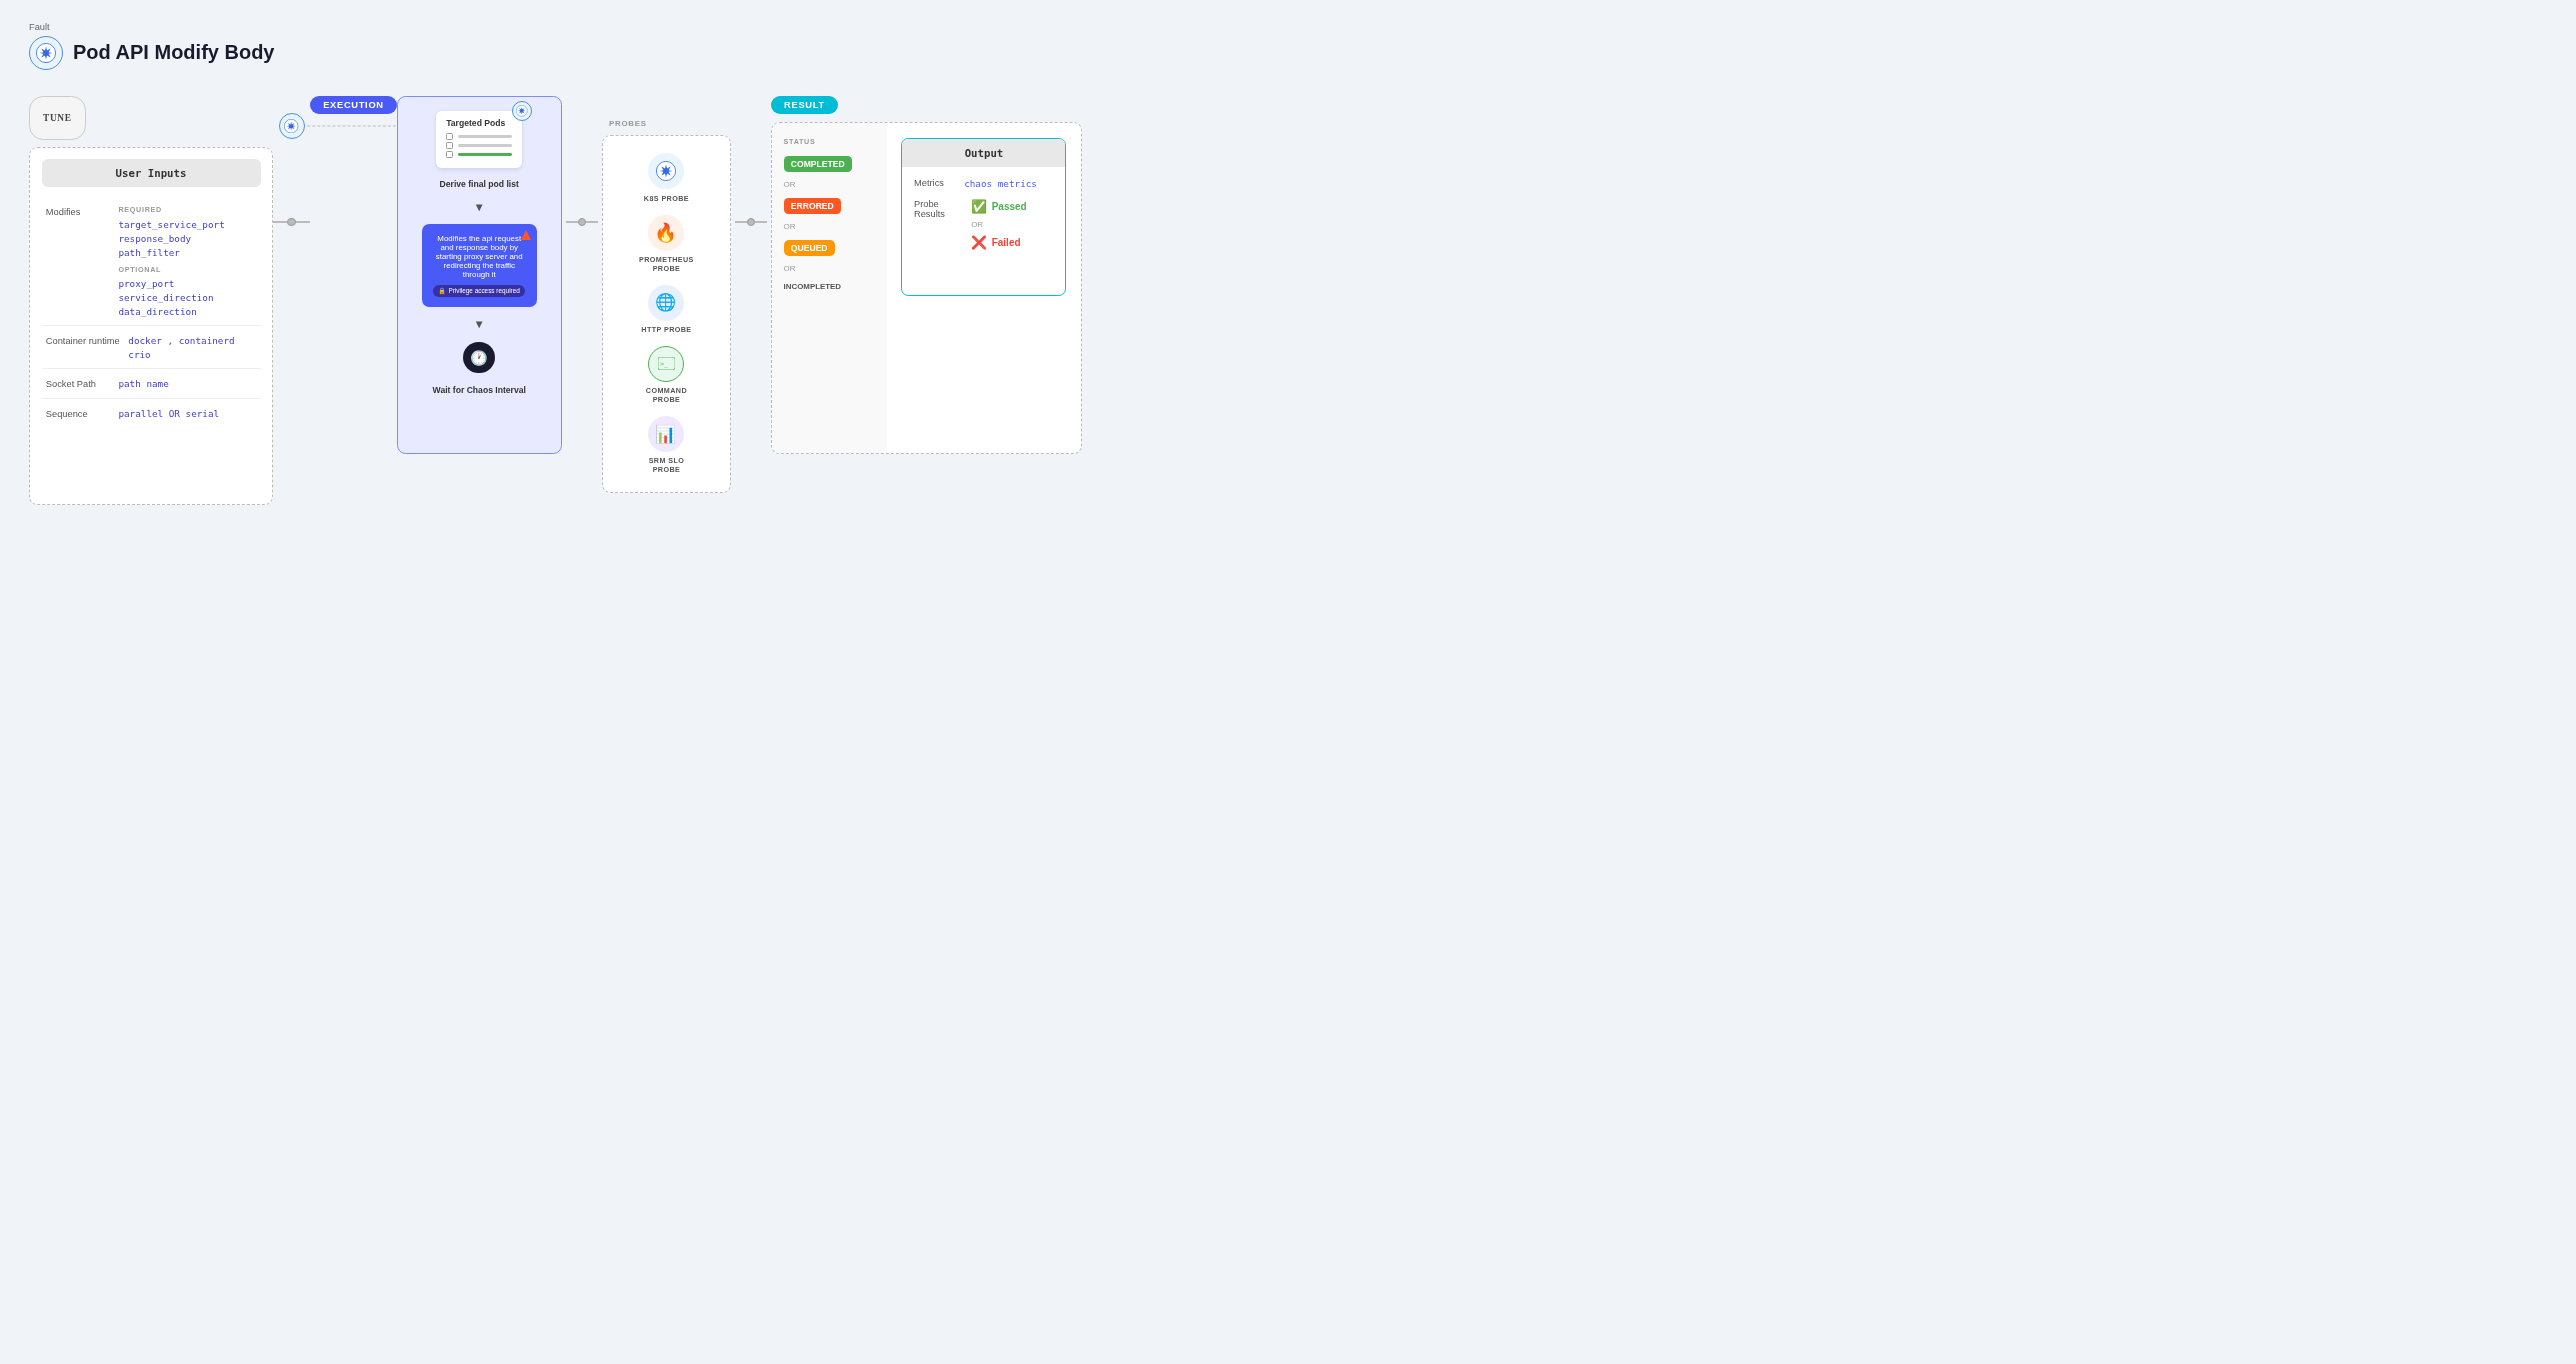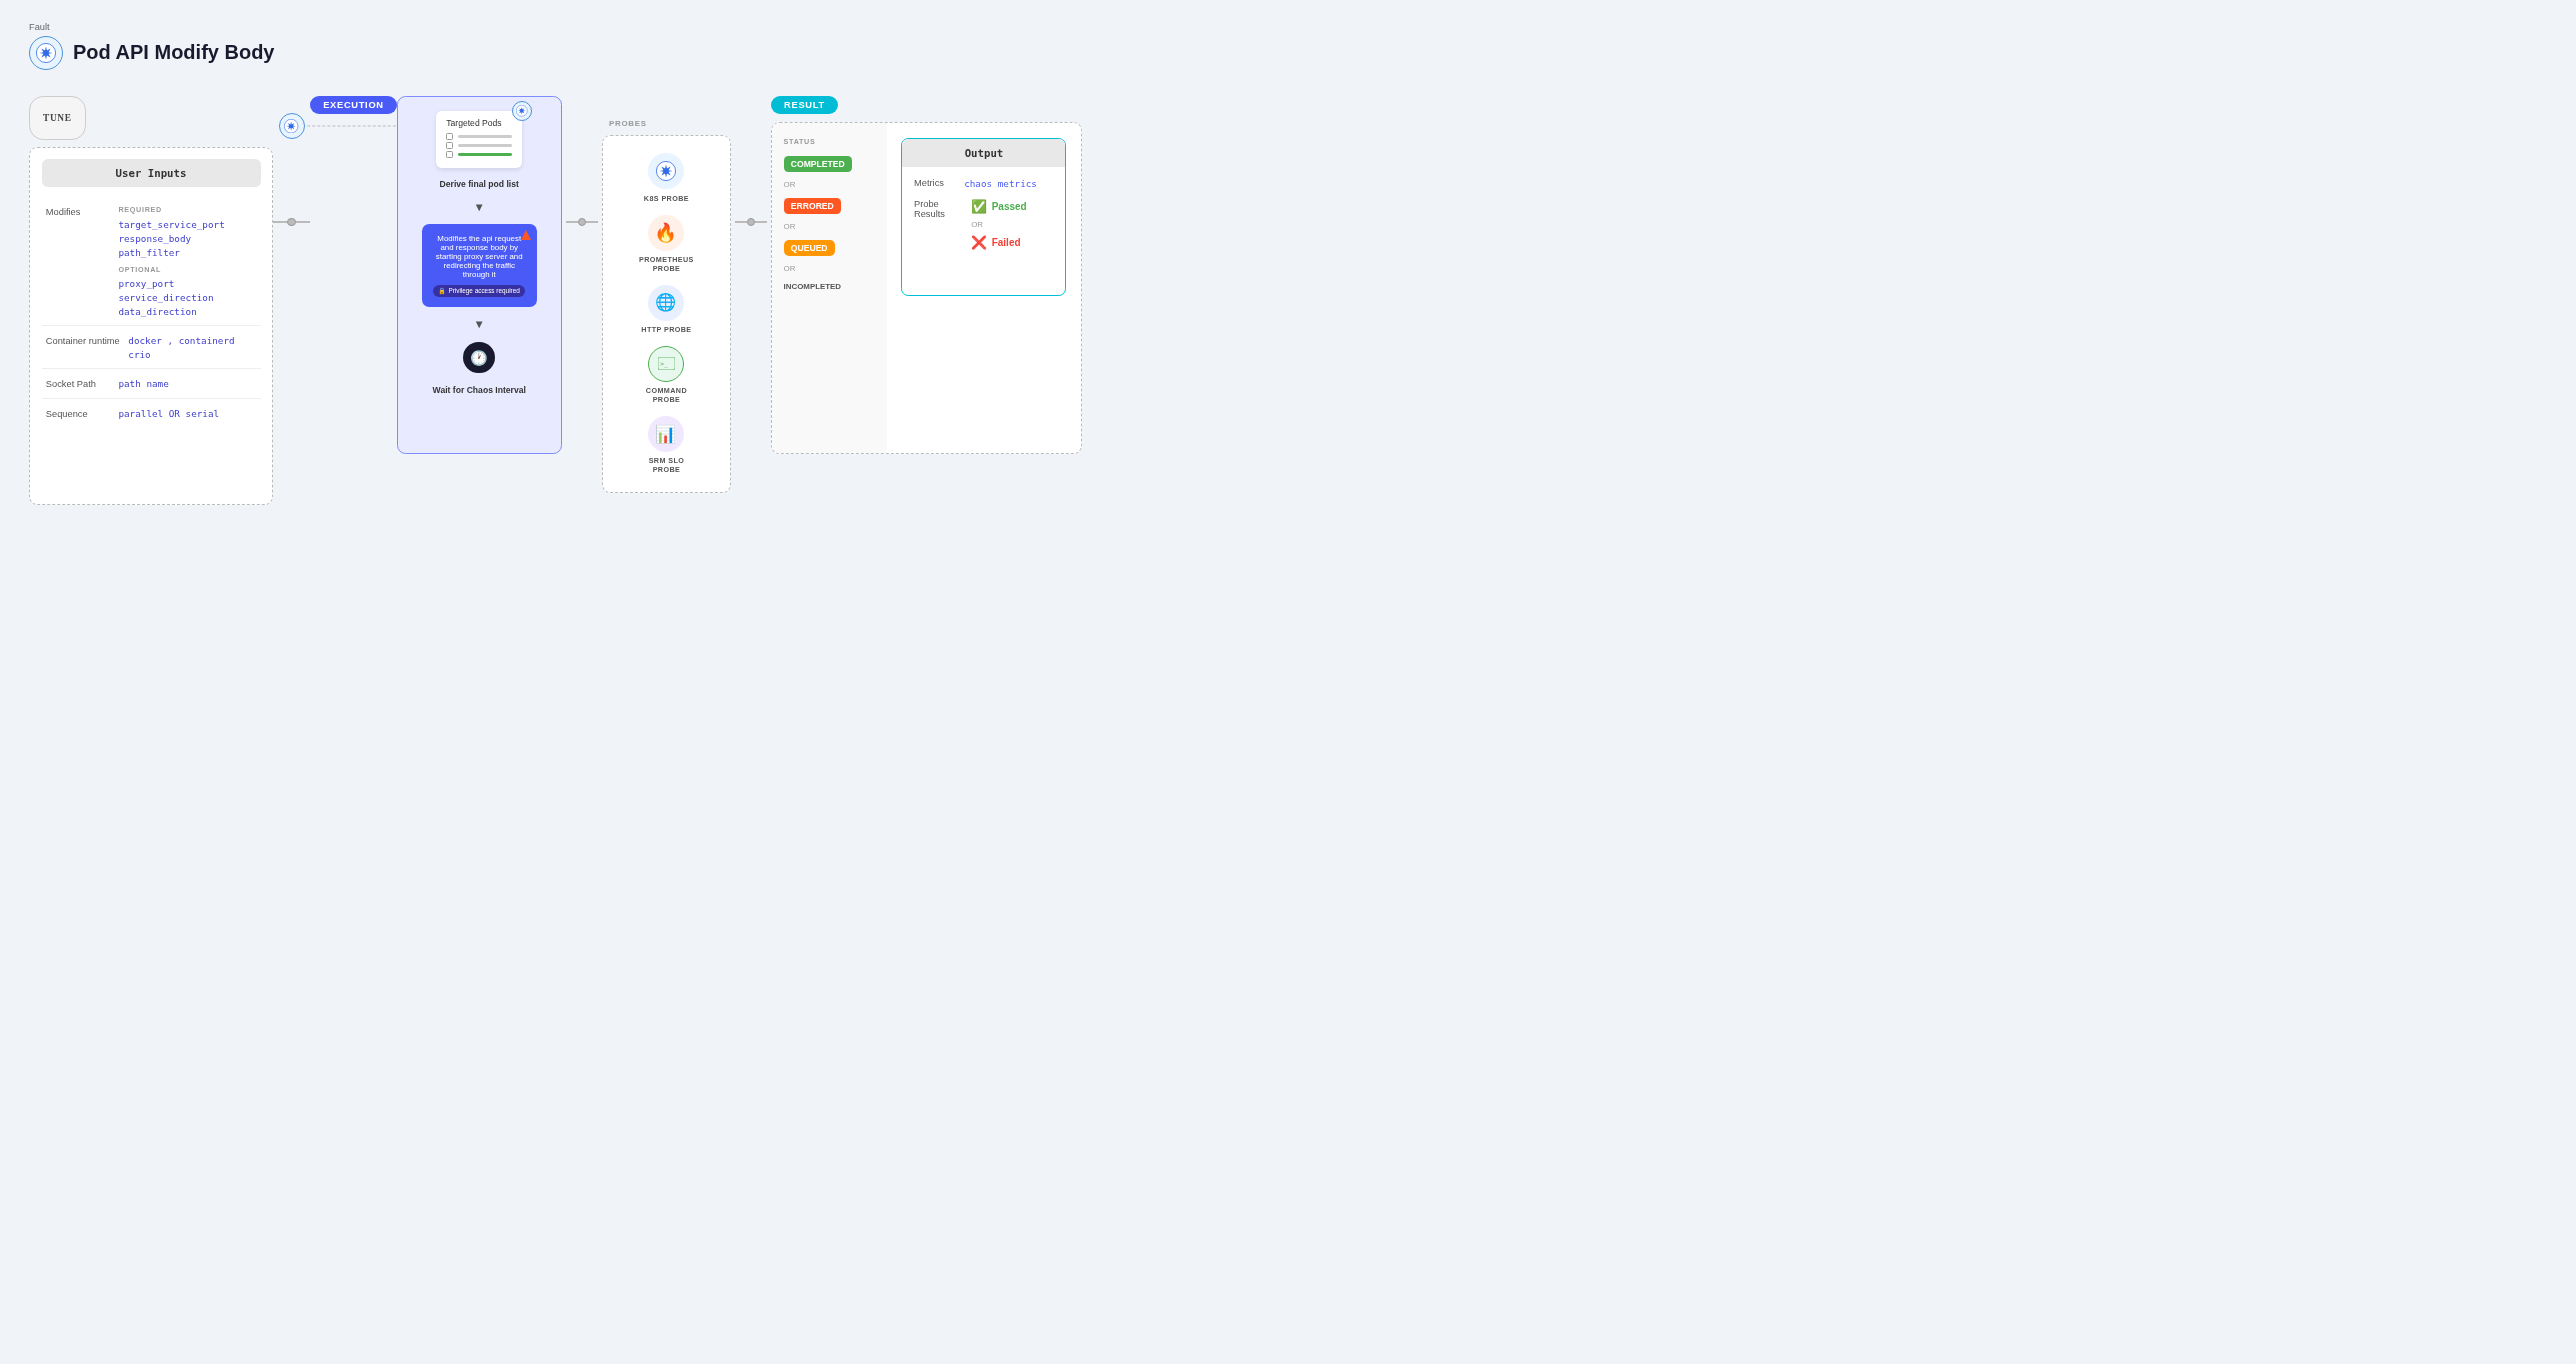--- a/index.html
+++ b/index.html
@@ -145,21 +145,21 @@
       background: white;
       border-radius: 5.7px;
       padding: 7.2px 10px;
       width: 86px;
       font-size: 7.9px;
       color: #333;
       position: relative;
       box-shadow: 0 1.4px 4.3px rgba(0,0,0,0.1);
     }
     .targeted-pods-card .card-title {
-      font-weight: 400;
+      font-weight: 700;
       font-size: 8.6px;
       margin-bottom: 4.3px;
     }
     .pod-line {
       display: flex;
       align-items: center;
       gap: 4.3px;
       margin: 2.1px 0;
     }
     .pod-checkbox {

